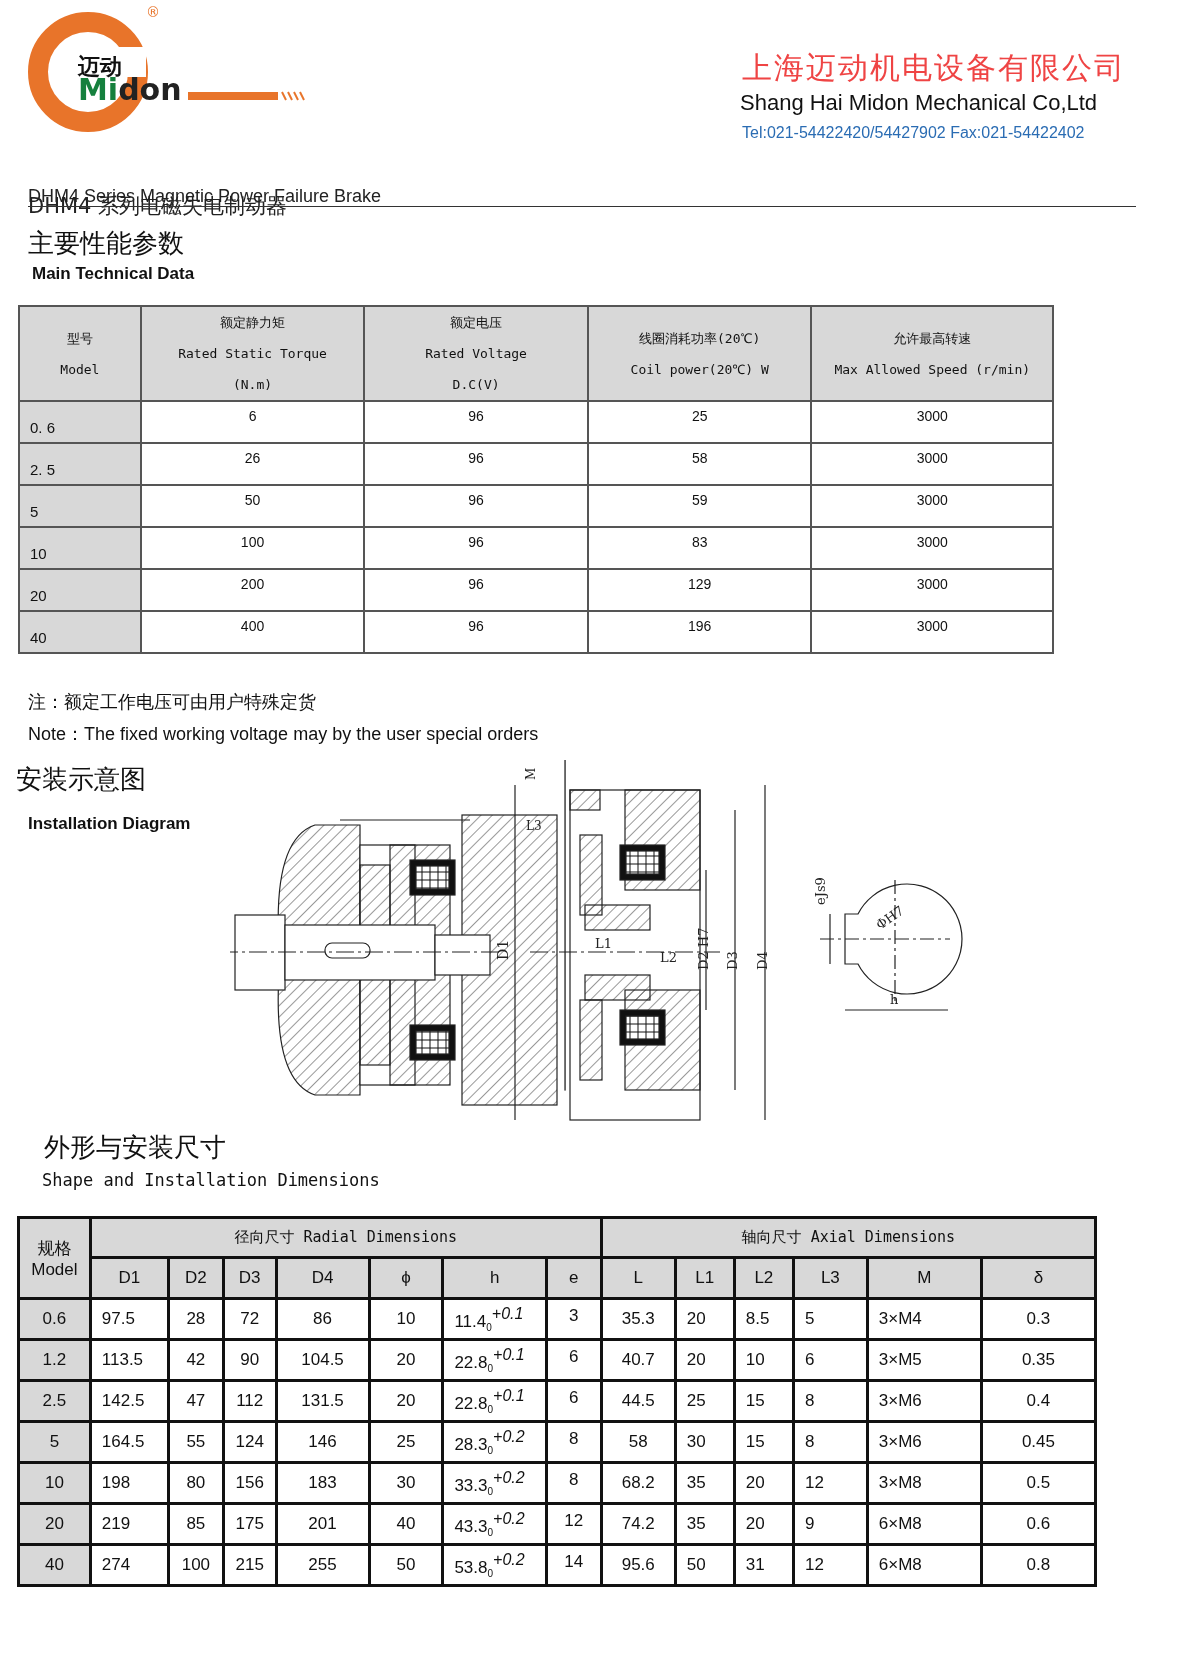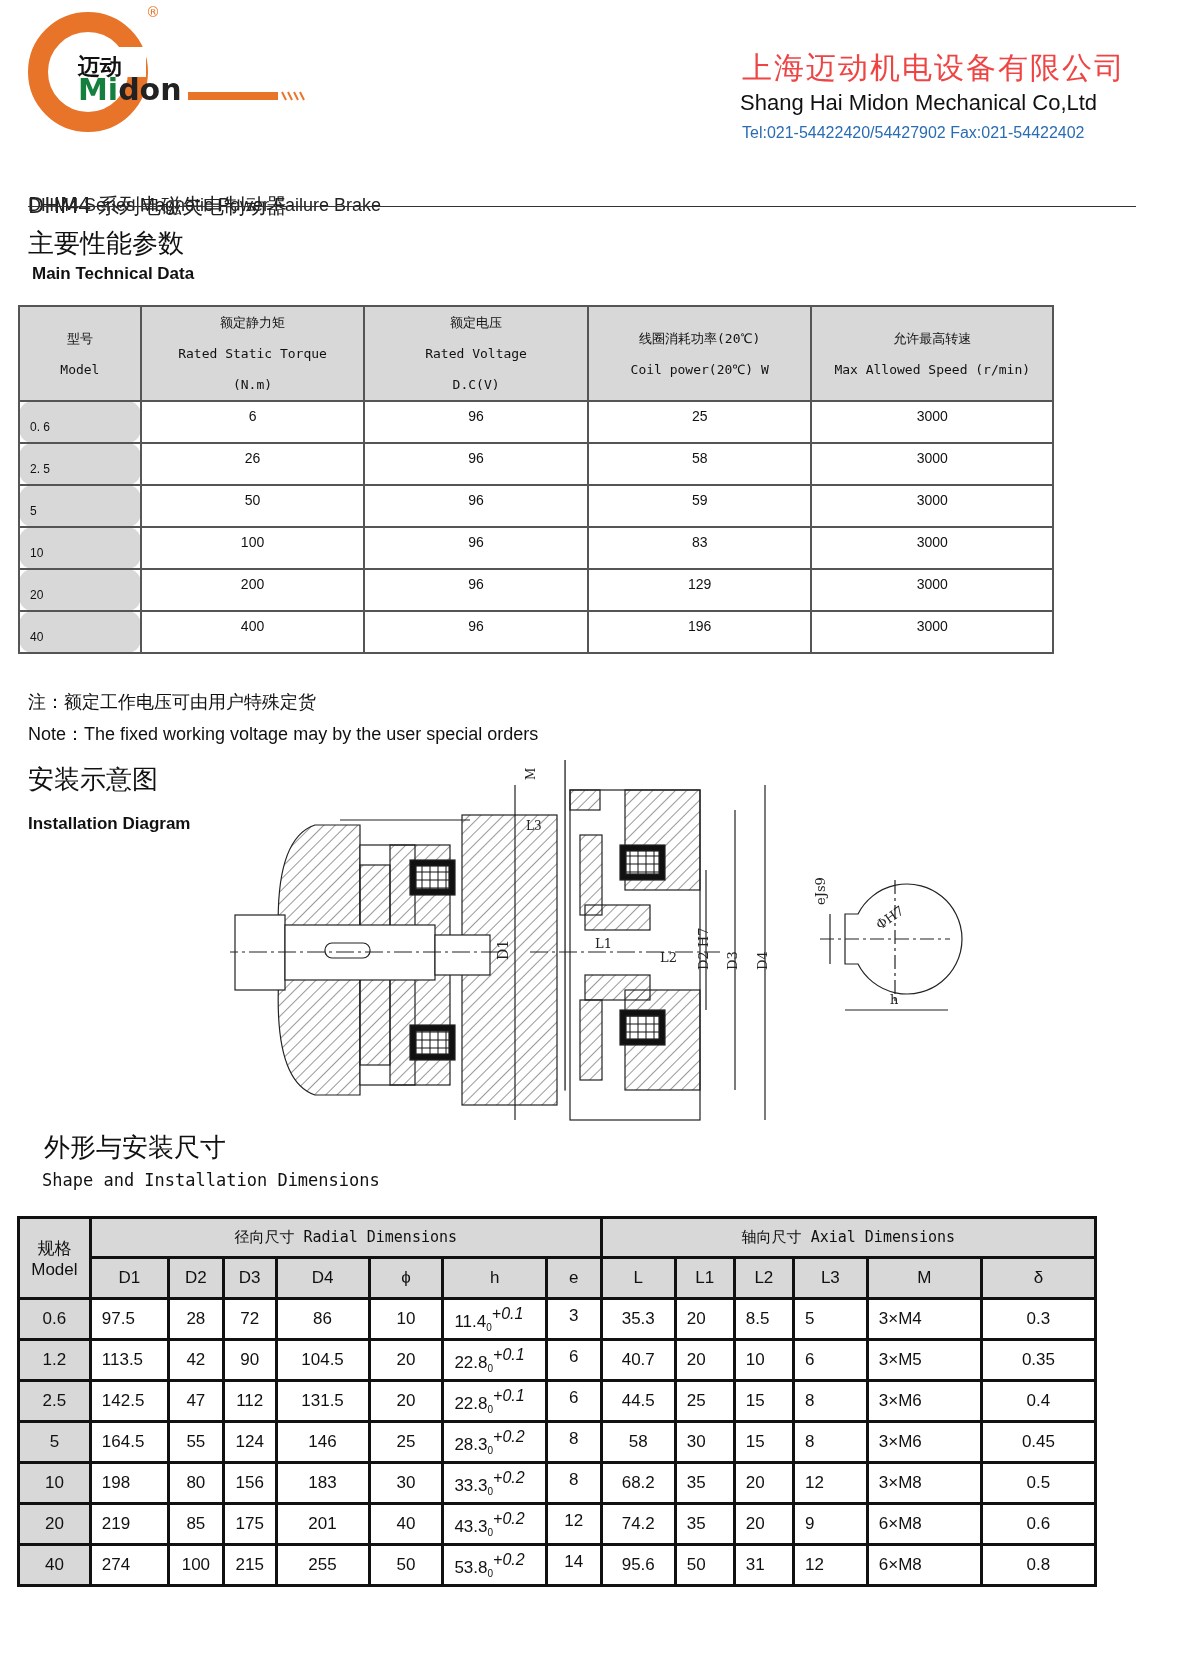--- a/index.html
+++ b/index.html
@@ -9,32 +9,32 @@
   
   .logo { left: 28px; top: 12px; width: 300px; height: 120px; }
   .reg { left: 146px; top: 4px; font-size: 14px; color: #e8742a; }
 
   
   .company-cn { left: 742px; top: 48px; font-size: 30px; color: #ef4444; letter-spacing: 2px; font-family: "DejaVu Sans", sans-serif; }
   .company-en { left: 740px; top: 90px; font-size: 22px; color: #111; font-family: "Liberation Sans", sans-serif; }
   .company-tel { left: 742px; top: 124px; font-size: 16px; color: #2a6cb3; font-family: "Liberation Sans", sans-serif; }
 
   .series-cn { left: 28px; top: 152px; font-size: 21px; color: #222; margin-top: 40px; }
-  .series-en { left: 28px; top: 186px; font-size: 18px; color: #222; font-family: "Liberation Sans", sans-serif; margin-top: 9px; }
+  .series-en { left: 28px; top: 186px; font-size: 18px; color: #222; font-family: "Liberation Sans", sans-serif; }
   .series-rule { left: 28px; top: 206px; width: 1108px; height: 1px; background: #333; }
 
   .sec-cn { font-size: 26px; color: #111; }
   .sec-en { font-size: 17px; font-weight: bold; font-family: "Liberation Sans", sans-serif; }
 
   
   table { border-collapse: collapse; }
   .tech { left: 18px; top: 305px; width: 1036px; }
   .tech td, .tech th { border: 2px solid #555; height: 42px; font-size: 14px; font-family: "DejaVu Sans Mono", monospace; }
   .tech th { background: #d8d8d8; font-weight: normal; height: 94px; text-align: center; font-size: 13px; line-height: 31px; }
-  .tech td.model { background: #d8d8d8; text-align: left; padding-left: 10px; padding-top: 10px; font-family: "Liberation Sans", sans-serif; font-size: 12px; border-radius: 14px; }
+  .tech td.model { background: #d8d8d8; text-align: left; padding-left: 10px; padding-top: 10px; font-family: "Liberation Sans", sans-serif; font-size: 15px; }
   .tech td.val { text-align: center; vertical-align: top; padding-top: 6px; font-family: "Liberation Sans", sans-serif; }
 
   .note-cn { left: 28px; top: 690px; font-size: 18px; }
   .note-en { left: 28px; top: 722px; font-size: 18px; font-family: "Liberation Sans", sans-serif; }
 
   .diagram { left: 230px; top: 760px; width: 810px; height: 400px; }
 
   
   .dims { left: 17px; top: 1216px; width: 1080px; }
   .dims td, .dims th { border: 3px solid #111; text-align: center; font-family: "Liberation Sans", sans-serif; font-size: 17px; height: 41px; }
@@ -153,21 +153,21 @@
         <td class="val">96</td>
         <td class="val">196</td>
         <td class="val">3000</td>
       </tr>
   </tbody>
 </table>
 
 <div class="abs note-cn">注：额定工作电压可由用户特殊定货</div>
 <div class="abs note-en">Note：The fixed working voltage may by the user special orders</div>
 
-<div class="abs sec-cn" style="left:28px;top:762px;">安装示意图</div>
+<div class="abs sec-cn" style="left:16px;top:762px;">安装示意图</div>
 <div class="abs sec-en" style="left:28px;top:814px;">Installation Diagram</div>
 
 <svg class="abs diagram" viewBox="0 0 810 400" fill="none" stroke="#222" stroke-width="1.2">
   <defs>
     <pattern id="hatch" width="8" height="8" patternUnits="userSpaceOnUse" patternTransform="rotate(45)">
       <line x1="0" y1="0" x2="0" y2="8" stroke="#333" stroke-width="1"></line>
     </pattern>
     <pattern id="grid" width="8" height="8" patternUnits="userSpaceOnUse">
       <rect width="8" height="8" fill="#fff" stroke="#111" stroke-width="1"></rect>
     </pattern>

